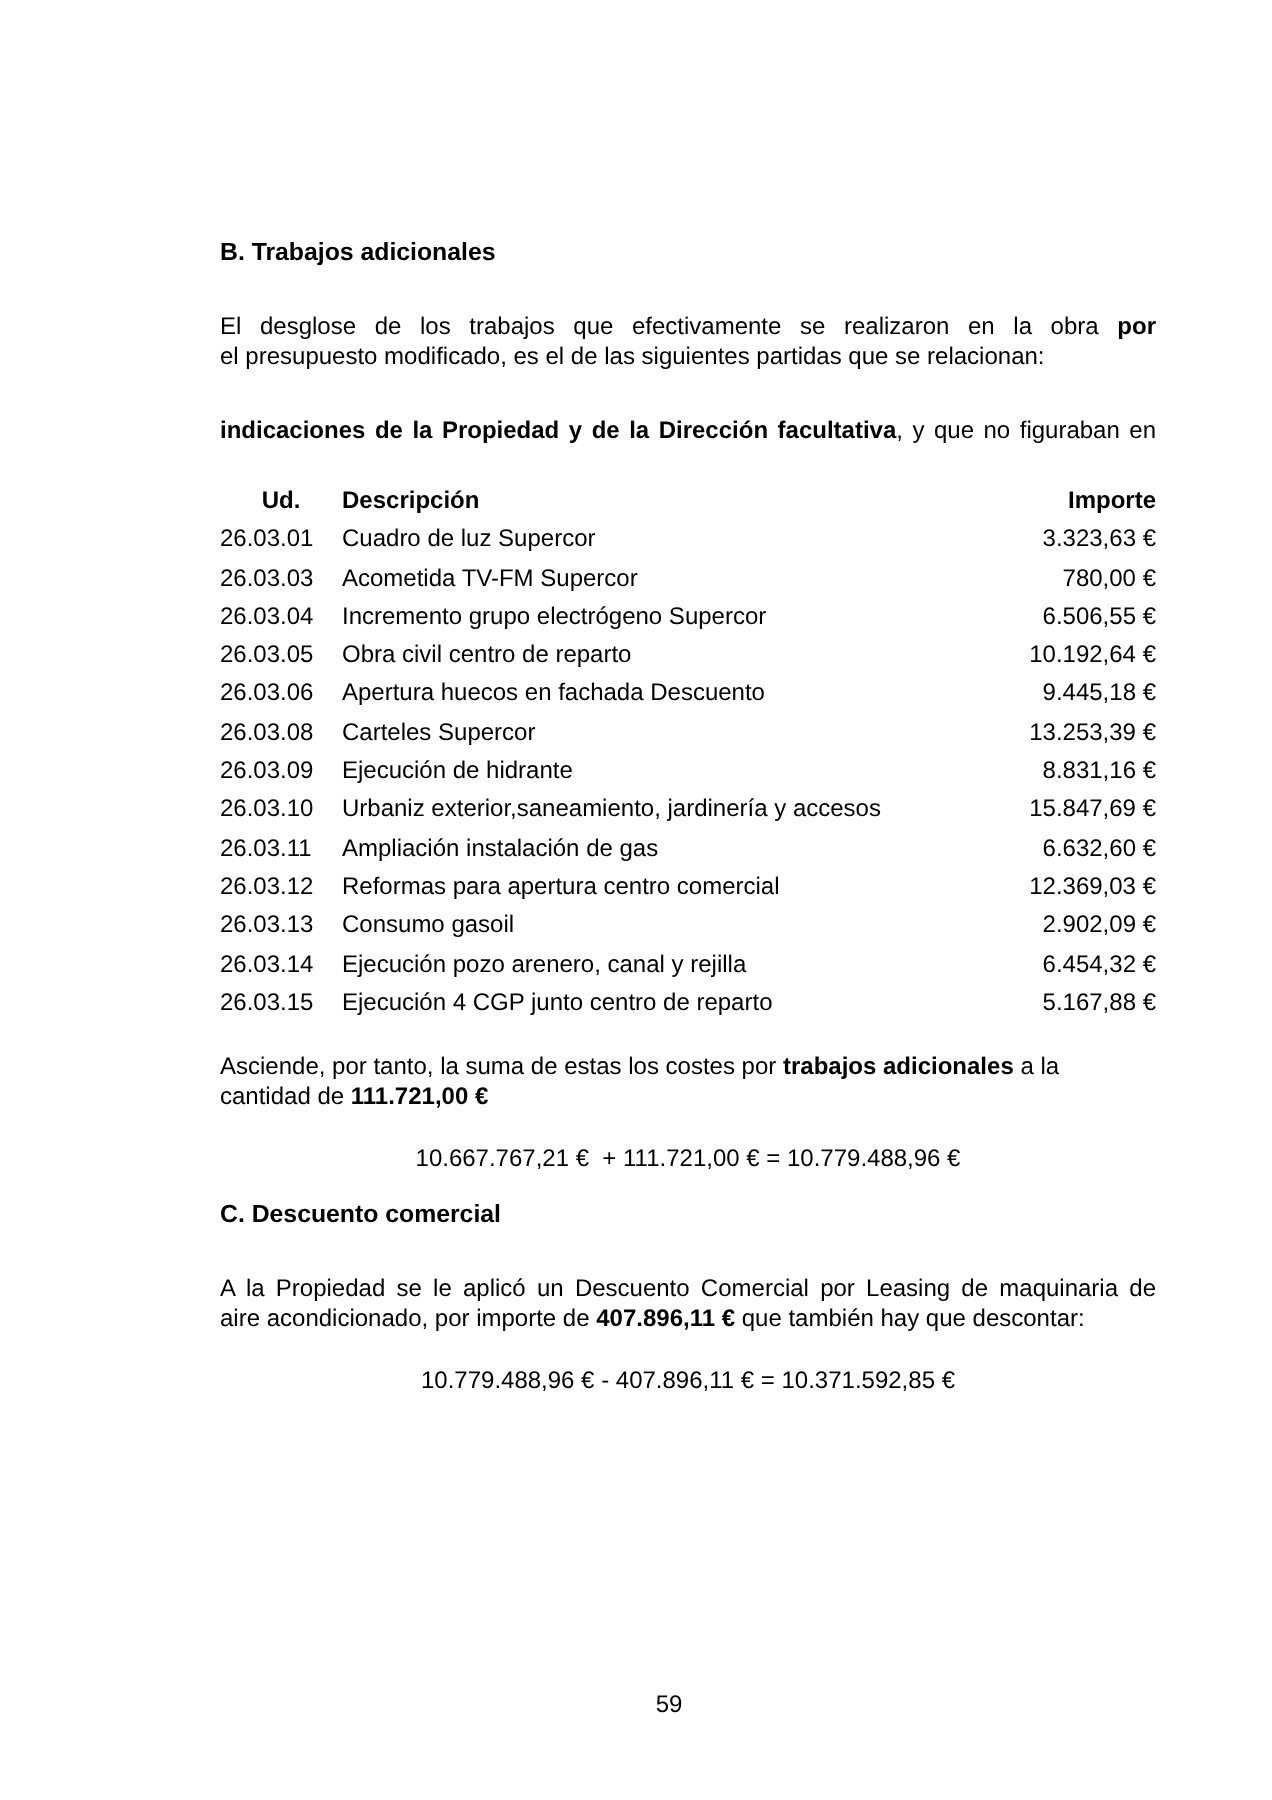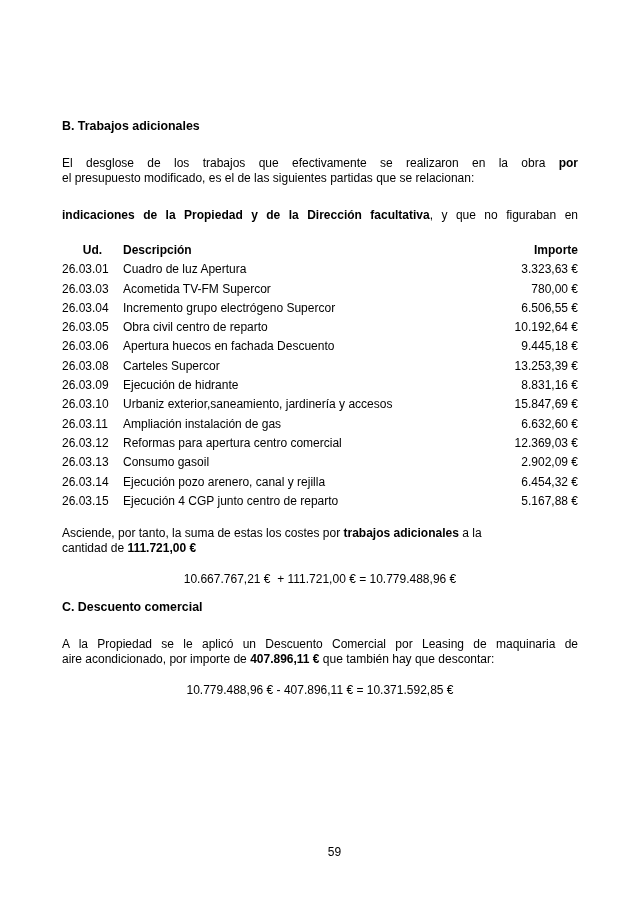--- a/index.html
+++ b/index.html
@@ -5,21 +5,21 @@
   * { margin: 0; padding: 0; box-sizing: border-box; }
   html, body {
     width: 636px; height: 900px;
     background: #ffffff;
     font-family: "Liberation Sans", sans-serif;
     color: #000;
   }
   .sheet {
     position: relative;
     width: 636px; height: 900px;
-    padding: 119px 58px 0 62px;
+    padding: 119px 58px 0 110px;
     overflow: hidden;
   }
   .heading {
     font-size: 12.4px;
     font-weight: bold;
     line-height: 15px;
   }
   .para {
     font-size: 12px;
     line-height: 15px;
@@ -91,21 +91,21 @@
     <thead>
       <tr>
         <th class="col-ud">Ud.</th>
         <th class="col-descripcion">Descripción</th>
         <th class="col-importe">Importe</th>
       </tr>
     </thead>
     <tbody>
         <tr>
           <td class="col-ud">26.03.01</td>
-          <td class="col-descripcion">Cuadro de luz Apertura</td>
+          <td class="col-descripcion">Cuadro de luz Supercor</td>
           <td class="col-importe">3.323,63 €</td>
         </tr>
         <tr>
           <td class="col-ud">26.03.03</td>
           <td class="col-descripcion">Acometida TV-FM Supercor</td>
           <td class="col-importe">780,00 €</td>
         </tr>
         <tr>
           <td class="col-ud">26.03.04</td>
           <td class="col-descripcion">Incremento grupo electrógeno Supercor</td>

